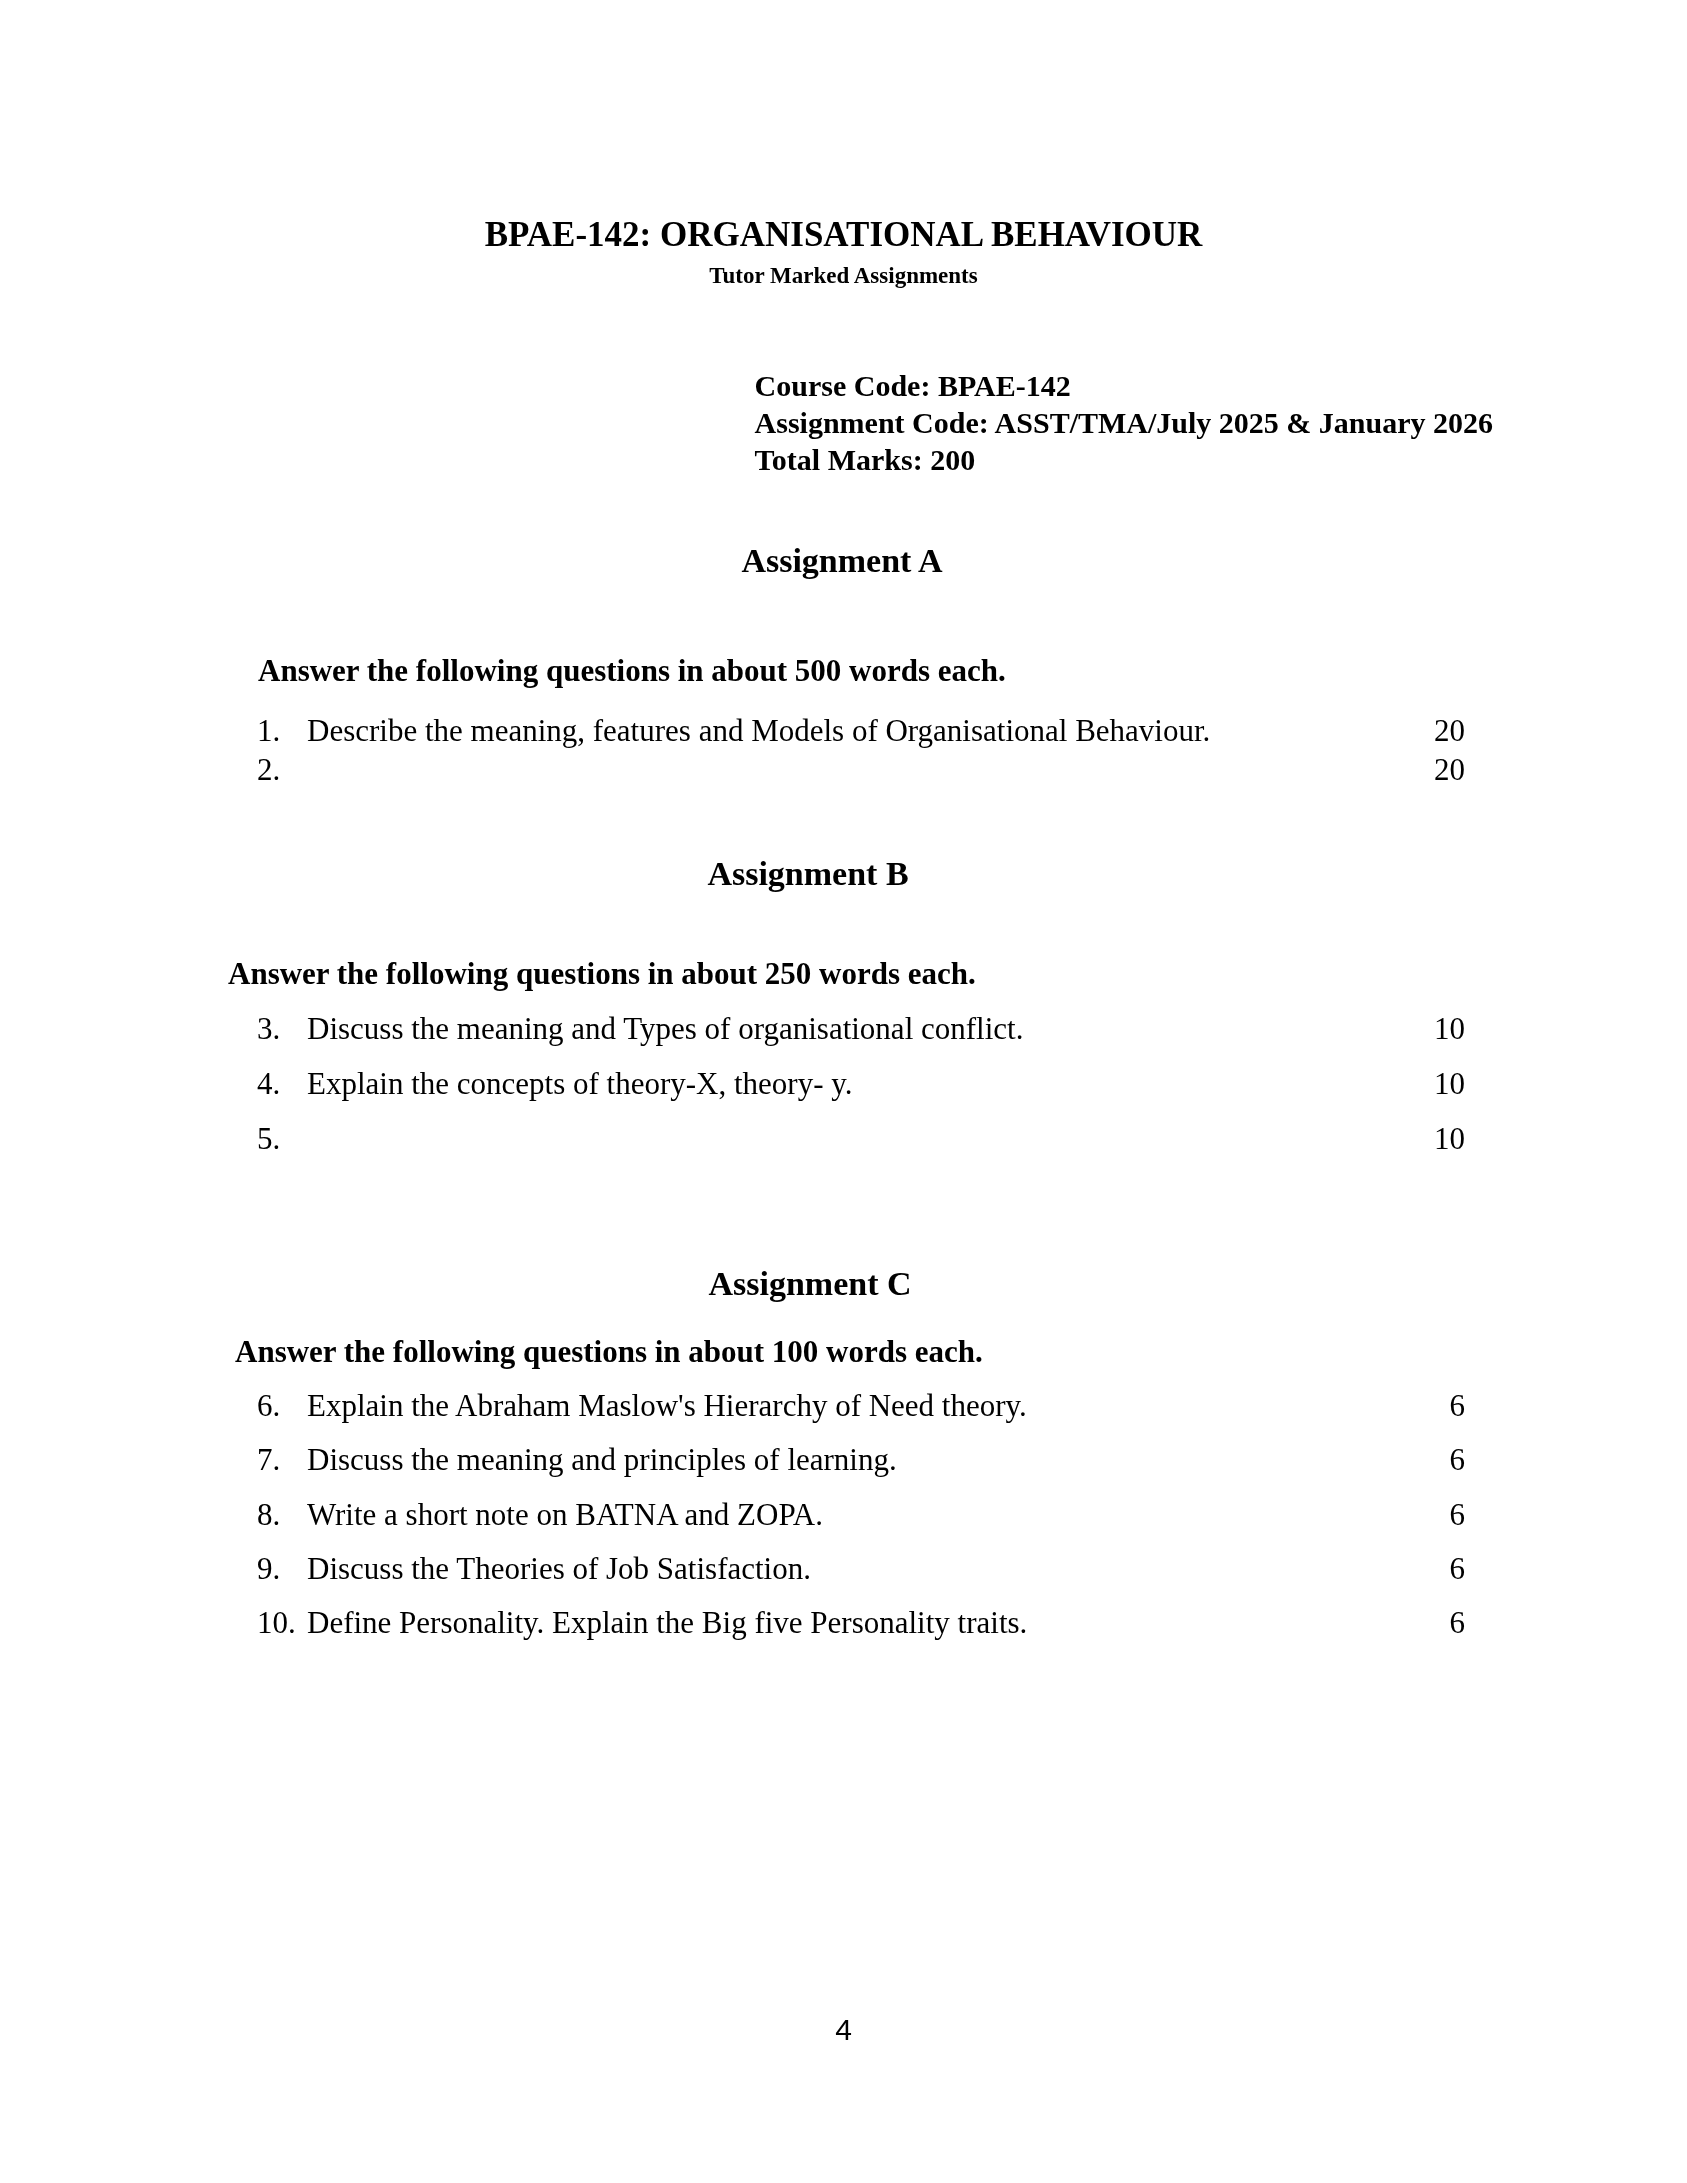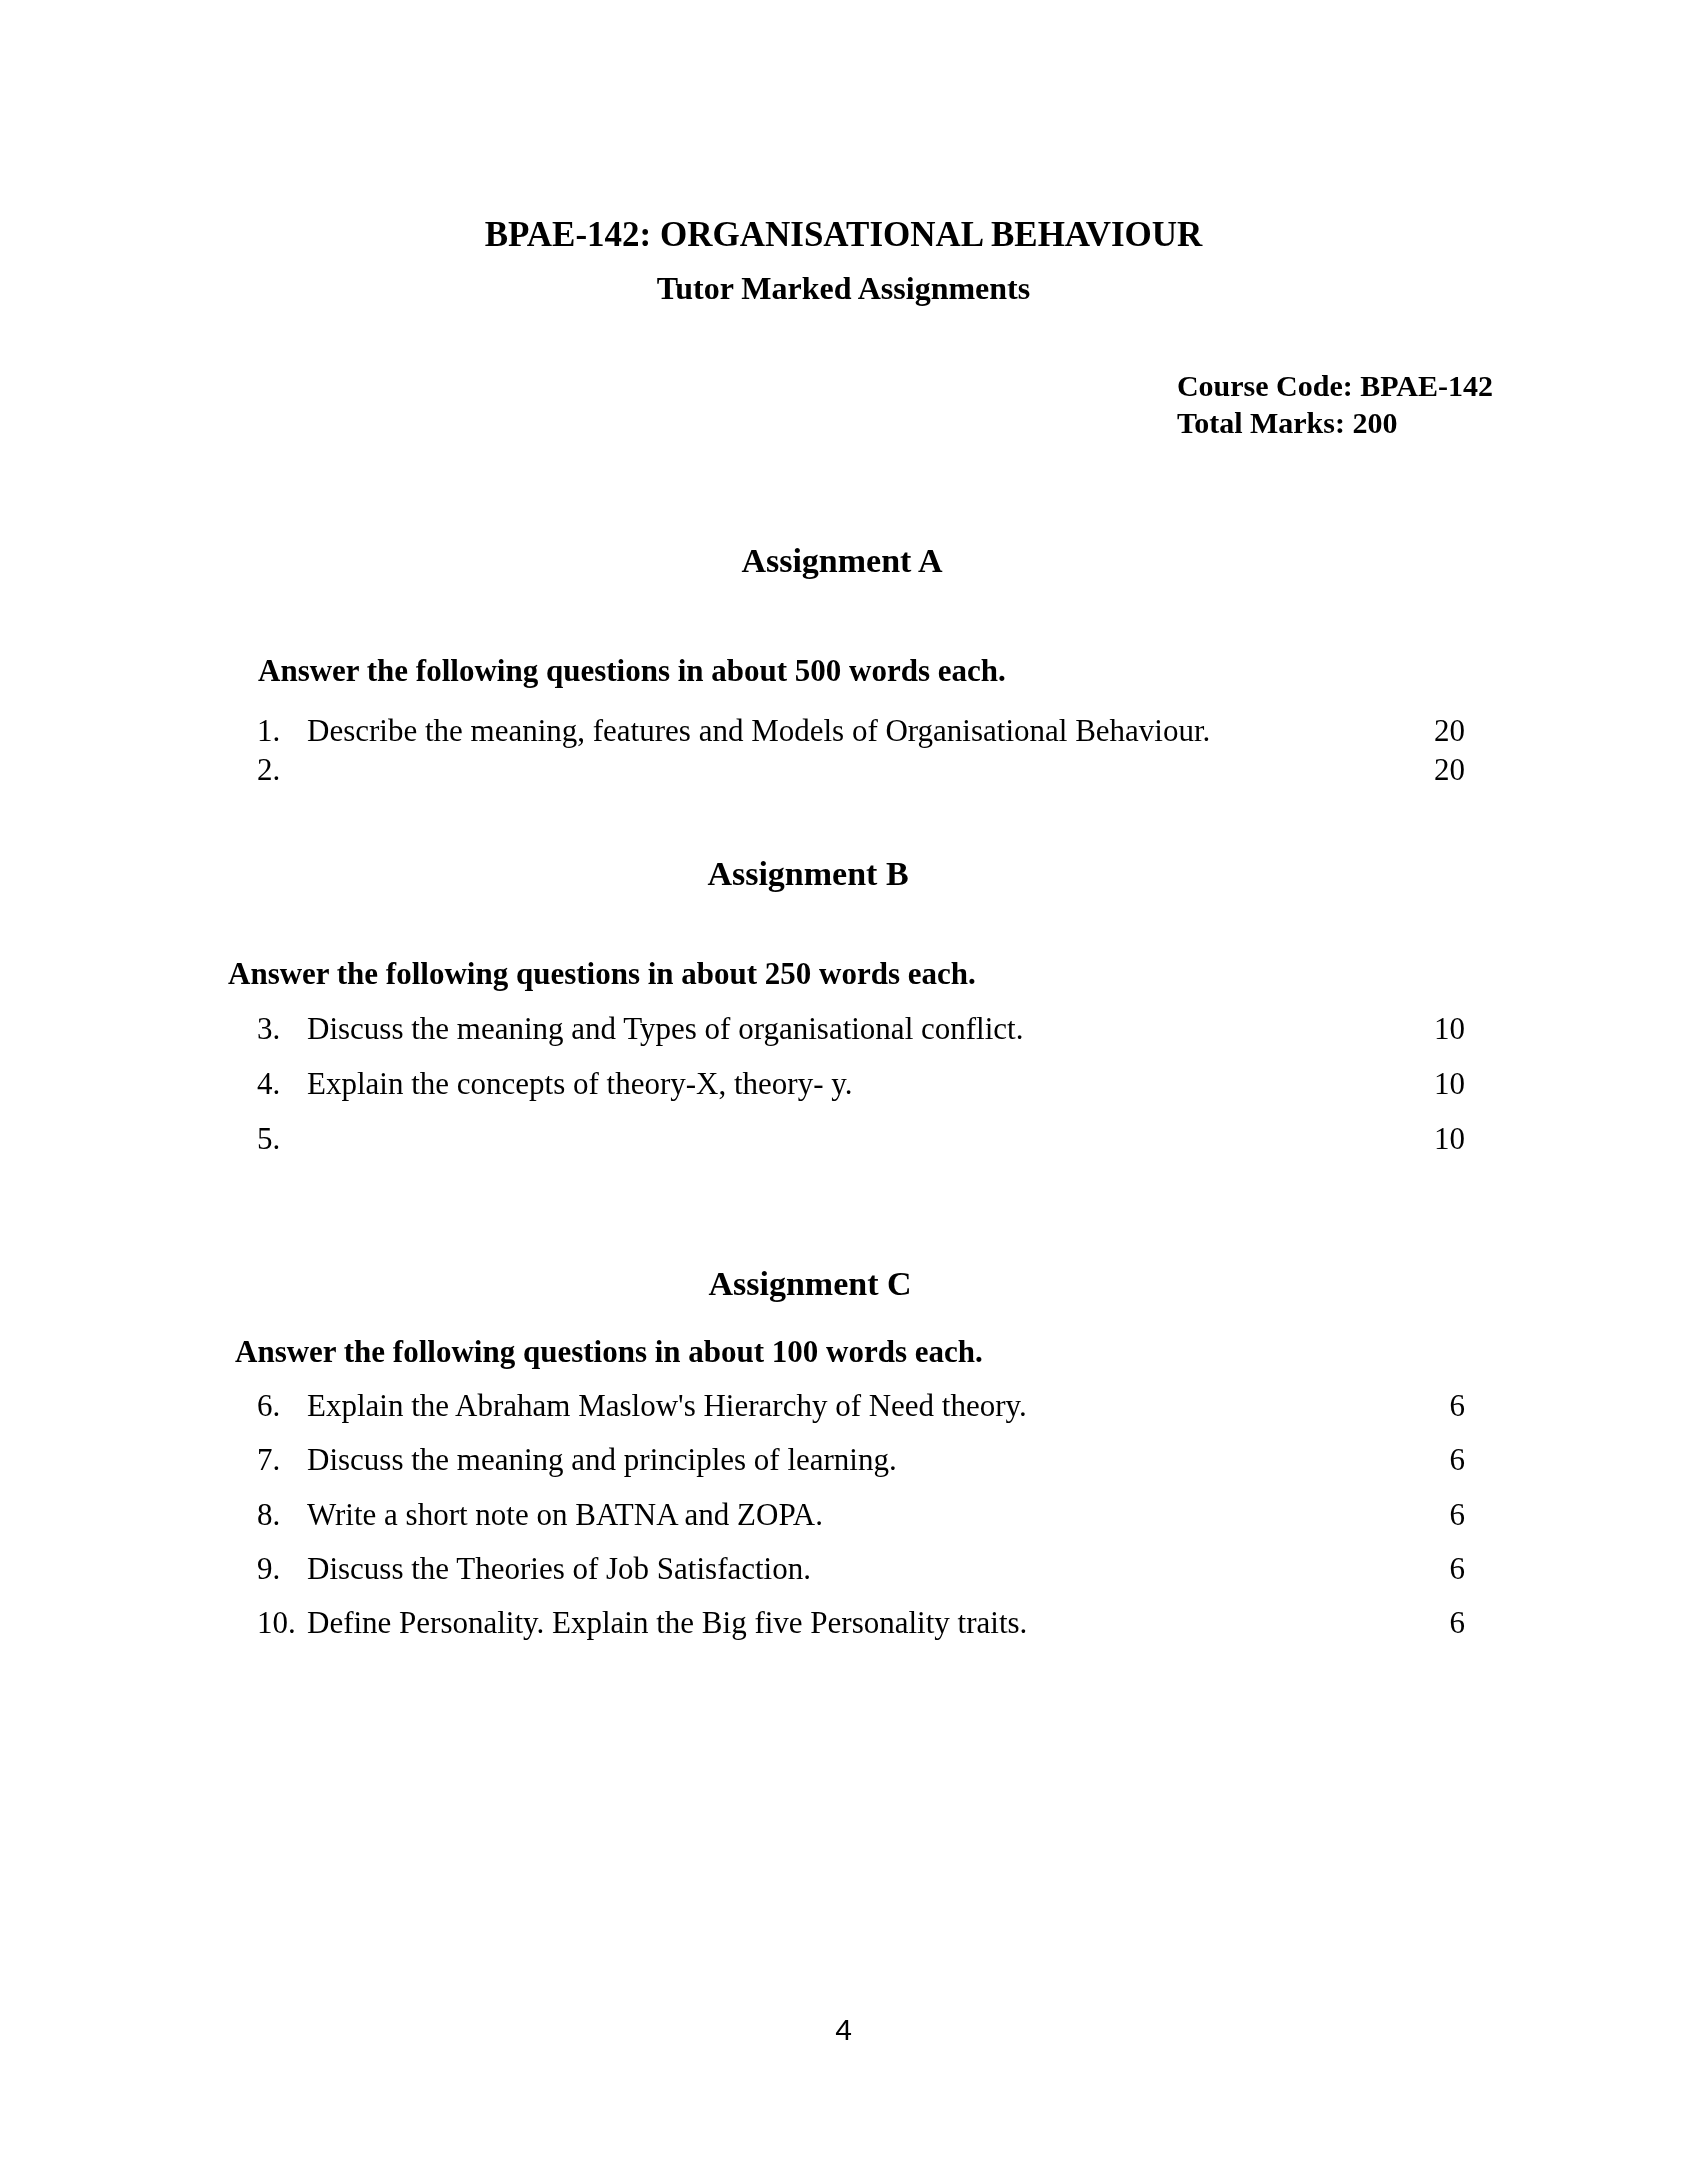--- a/index.html
+++ b/index.html
@@ -10,21 +10,21 @@
     background: #ffffff;
     font-family: "Liberation Serif", "DejaVu Serif", serif;
     color: #000000;
     overflow: hidden;
   }
   .t { position: absolute; white-space: nowrap; line-height: 1; }
   .bold { font-weight: bold; }
   .center { left: 50%; transform: translateX(-50%); }
 
   .doc-title    { top: 217px; font-size: 35px; }
-  .doc-subtitle { top: 272px; font-size: 32px; }
+  .doc-subtitle { top: 264px; font-size: 23px; }
 
   .meta-block {
     position: absolute;
     top: 367px;
     right: 194px;
     text-align: left;
     font-size: 30px;
     font-weight: bold;
     line-height: 37px;
   }
@@ -60,20 +60,21 @@
 </head>
 <body>
 
 <div class="page">
 
   <div class="t bold center doc-title">BPAE-142: ORGANISATIONAL BEHAVIOUR</div>
   <div class="t bold center doc-subtitle">Tutor Marked Assignments</div>
 
   <div class="meta-block">
     <div>Course Code: BPAE-142</div>
+    <div>Assignment Code: ASST/TMA/July 2025 &amp; January 2026</div>
     <div>Total Marks: 200</div>
   </div>
 
   <div class="t bold sec-heading a">Assignment A</div>
   <div class="t instruction a">Answer the following questions in about 500 words each.</div>
   <div class="questions">
       <div class="question-row" style="top: 715px;">
         <span class="q-num">1.</span>
         <span class="q-text">Describe the meaning, features and Models of Organisational Behaviour.</span>
         <span class="q-marks">20</span>

